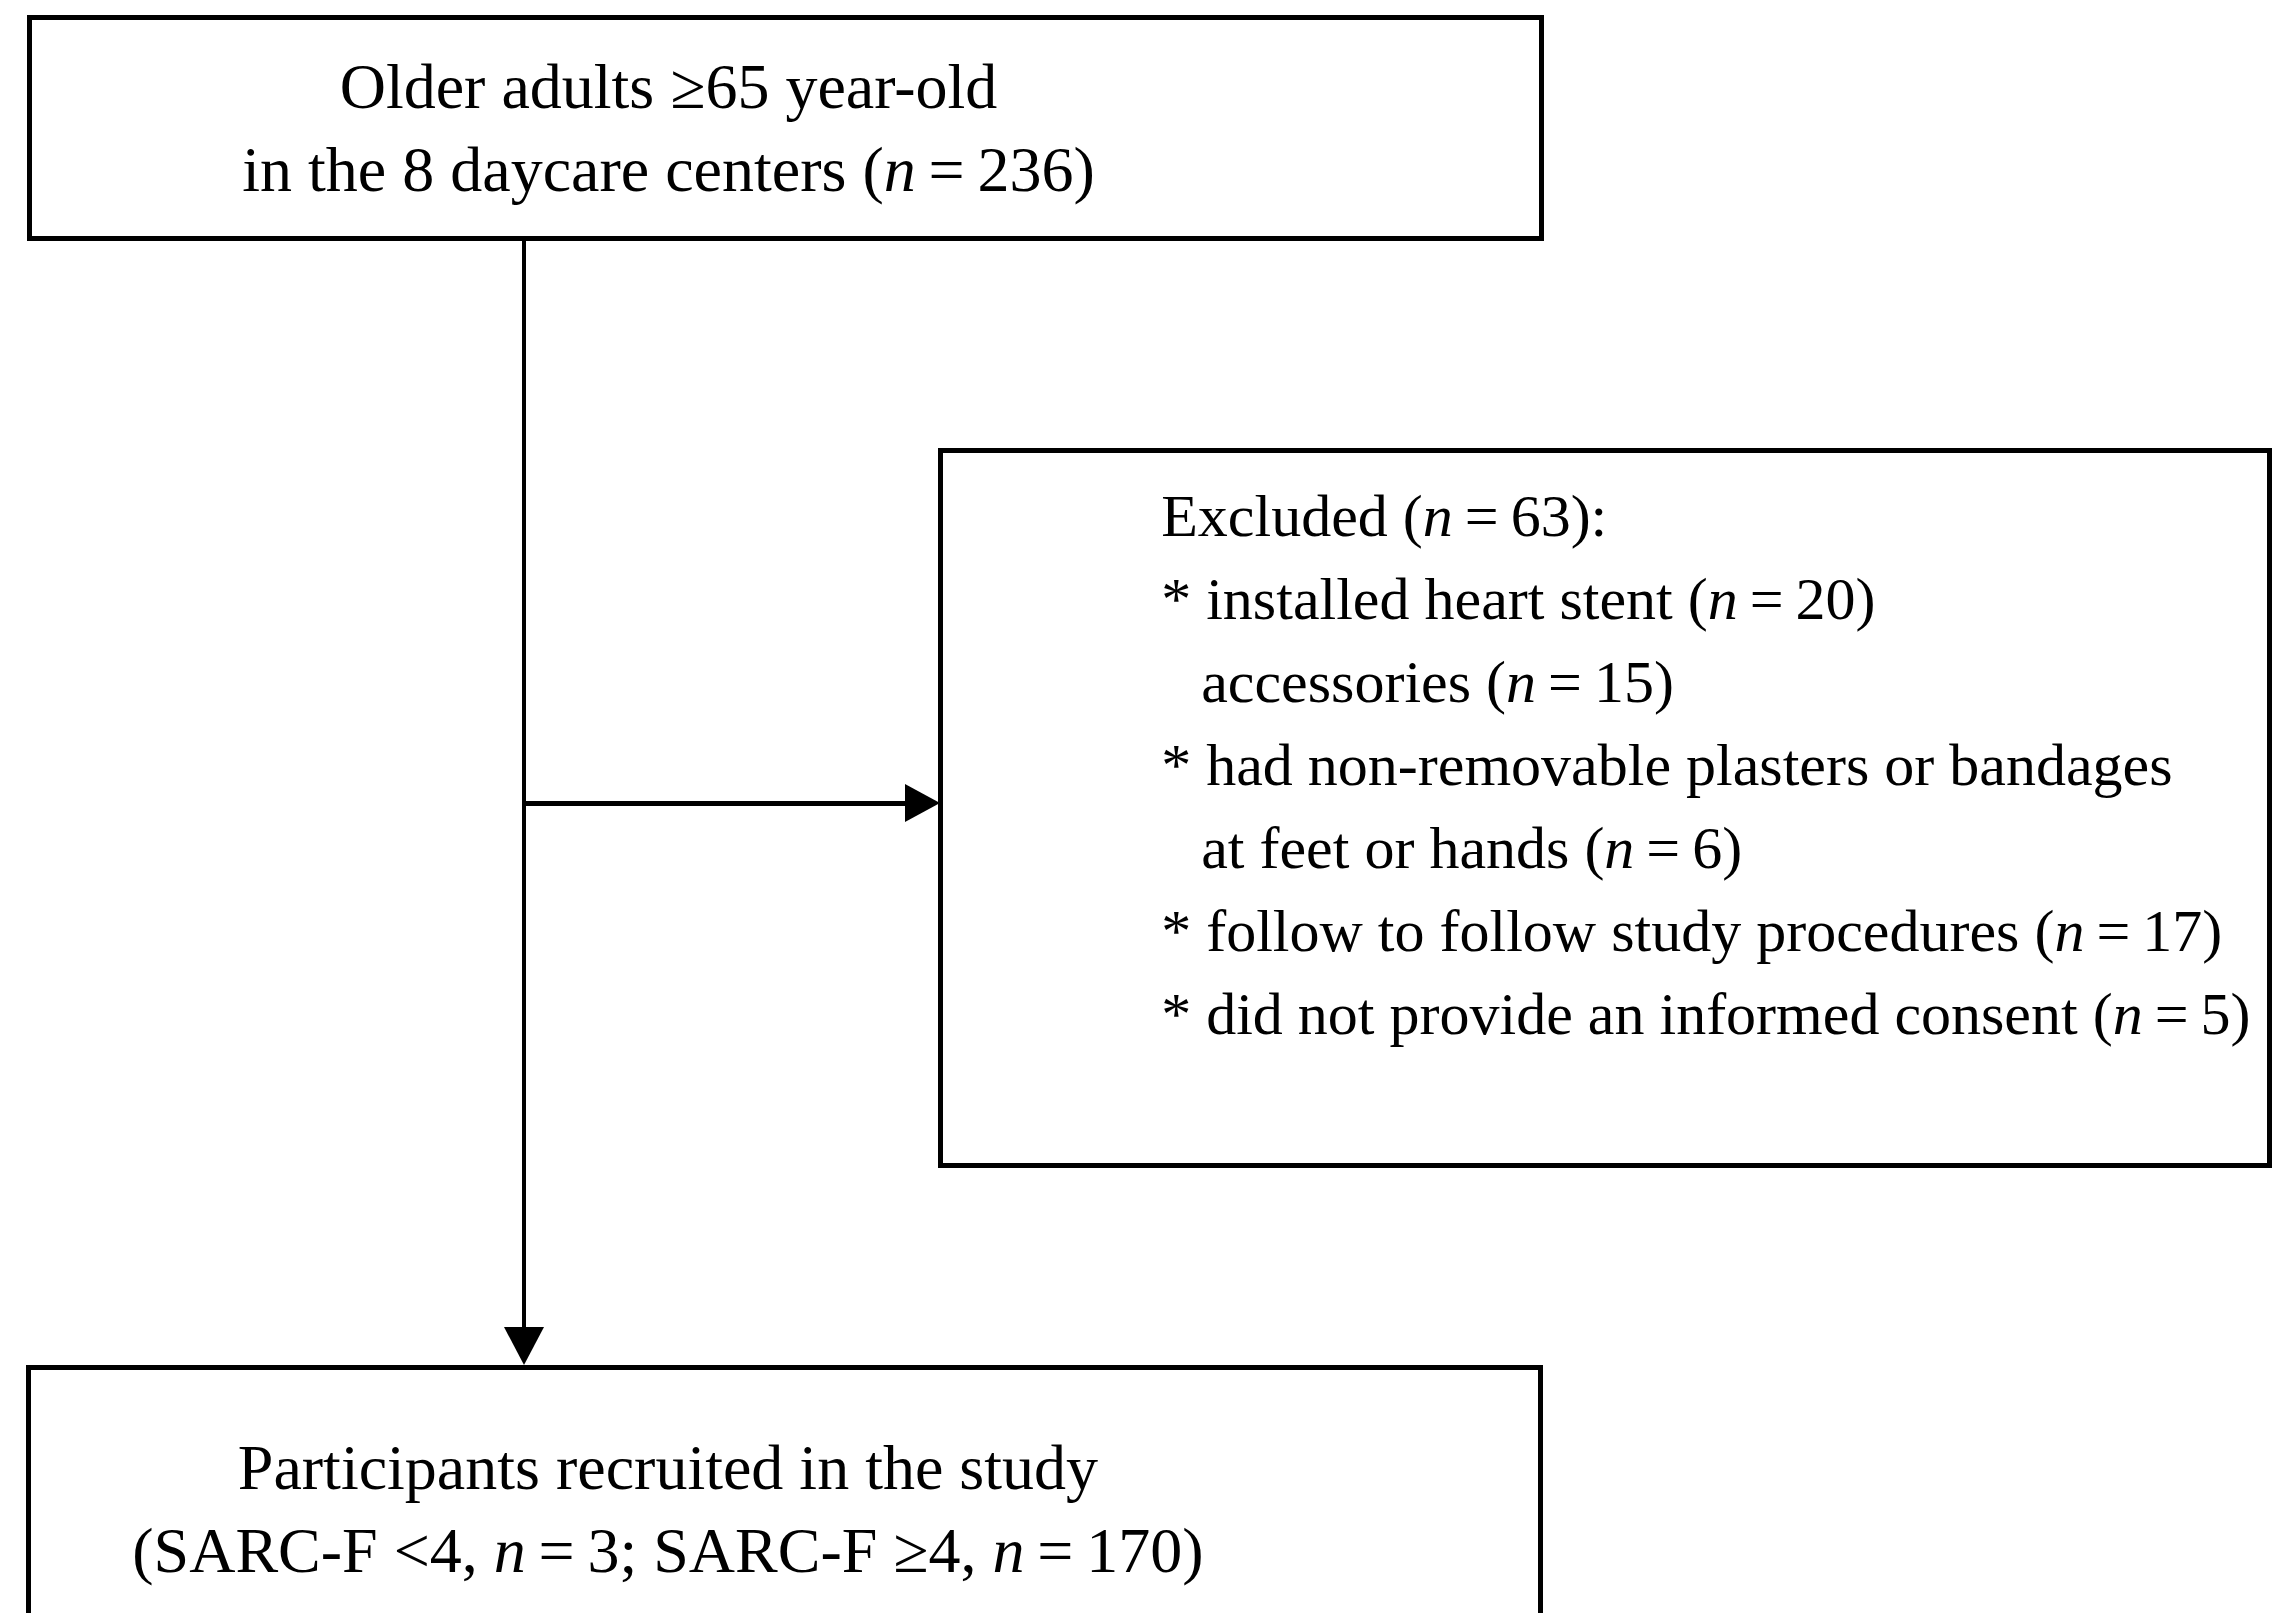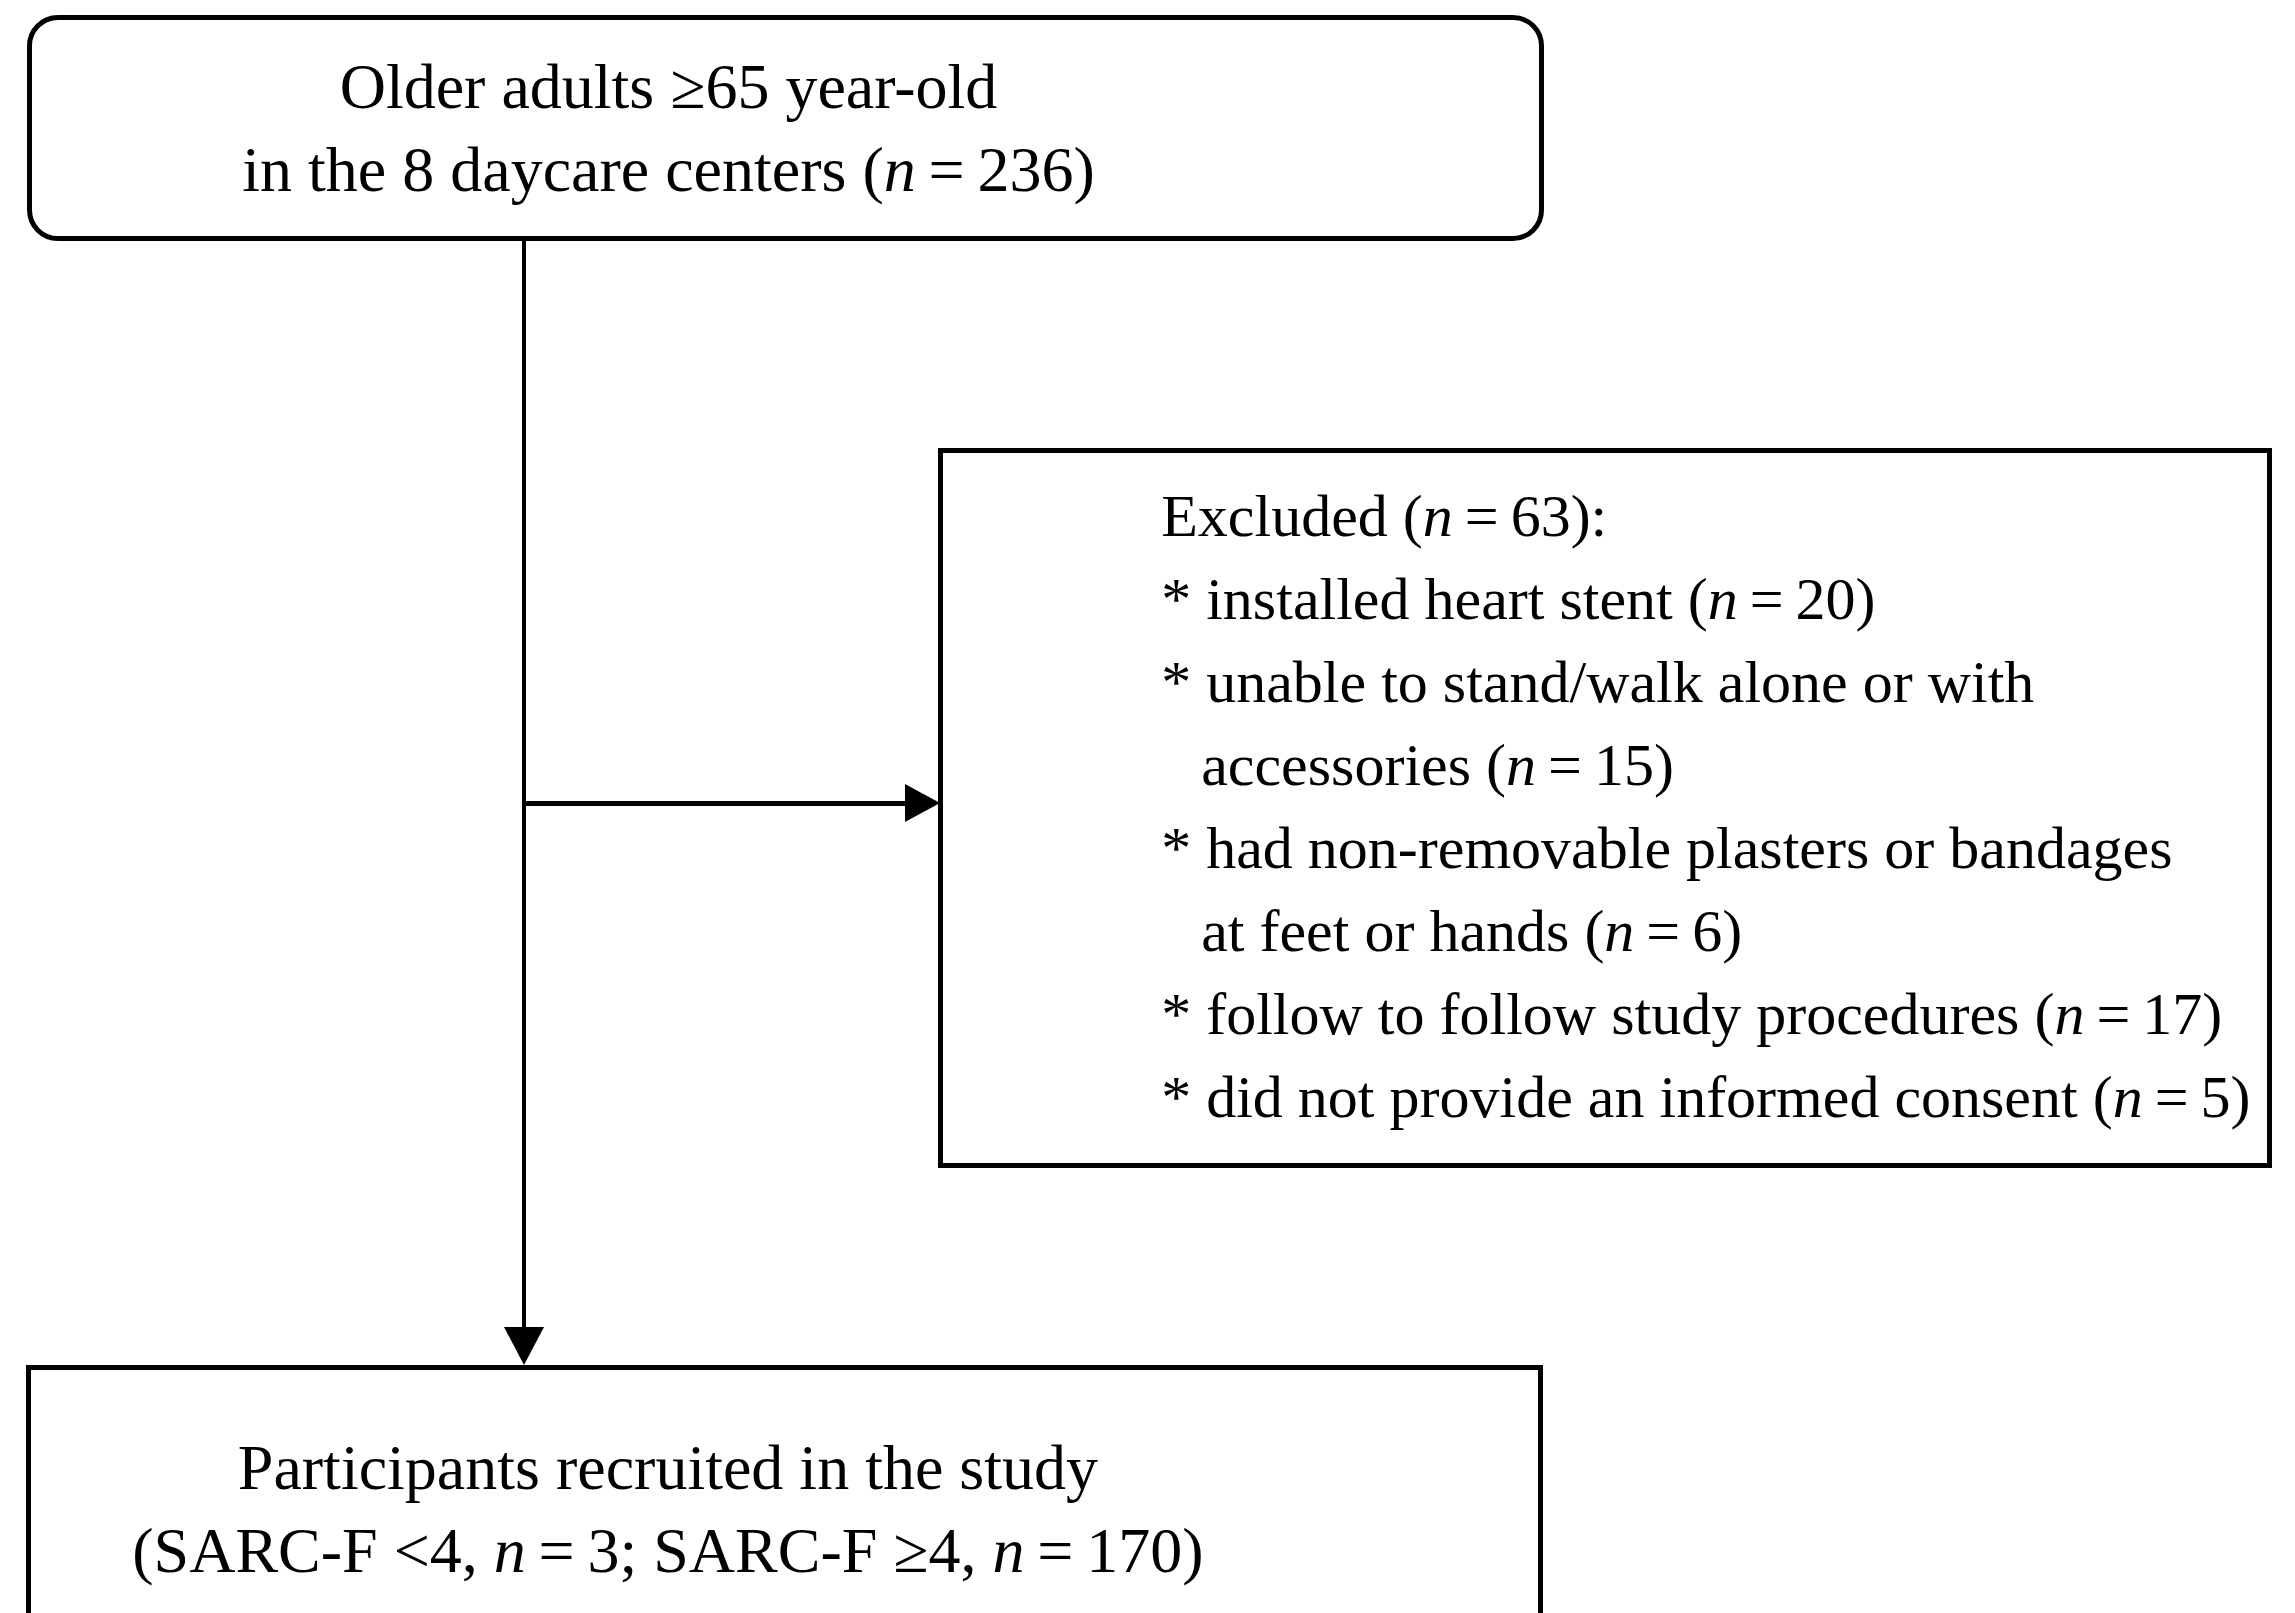--- a/index.html
+++ b/index.html
@@ -13,21 +13,21 @@
     overflow: hidden;
   }
   .box {
     position: absolute;
     box-sizing: border-box;
     border: 5px solid #000000;
     background: #ffffff;
     display: flex;
     align-items: center;
   }
-  #box-population  { left: 27px;  top: 15px;   width: 1517px; height: 226px; border-radius: 31px; }
+  #box-population  { left: 27px;  top: 15px;   width: 1517px; height: 226px; }
   #box-excluded    { left: 938px; top: 448px; width: 1334px; height: 720px; align-items: flex-start; justify-content: flex-end; }
   #box-recruited   { left: 26.4px;  top: 1365px; width: 1517px; height: 288px; }
 
   .centered-text {
     width: 1273px;
     text-align: center;
     font-size: 64px;
     line-height: 83px;
     white-space: nowrap;
   }
@@ -91,21 +91,20 @@
   <div class="vline"></div>
   <div class="arrowhead-down"></div>
 
   <div class="hline"></div>
   <div class="arrowhead-right"></div>
 
   <div class="box" id="box-excluded">
     <div class="excluded-text">
         <div class="line"><span>Excluded (</span><i>n</i><span> = 63):</span></div>
         <div class="line"><span>* installed heart stent (</span><i>n</i><span> = 20)</span></div>
-        <div class="line"><span>* unable to stand/walk alone or with</span></div>
         <div class="line indent"><span>accessories (</span><i>n</i><span> = 15)</span></div>
         <div class="line"><span>* had non-removable plasters or bandages</span></div>
         <div class="line indent"><span>at feet or hands (</span><i>n</i><span> = 6)</span></div>
         <div class="line"><span>* follow to follow study procedures (</span><i>n</i><span> = 17)</span></div>
         <div class="line"><span>* did not provide an informed consent (</span><i>n</i><span> = 5)</span></div>
       </div>
   </div>
 
   <div class="box" id="box-recruited">
     <div class="centered-text">

